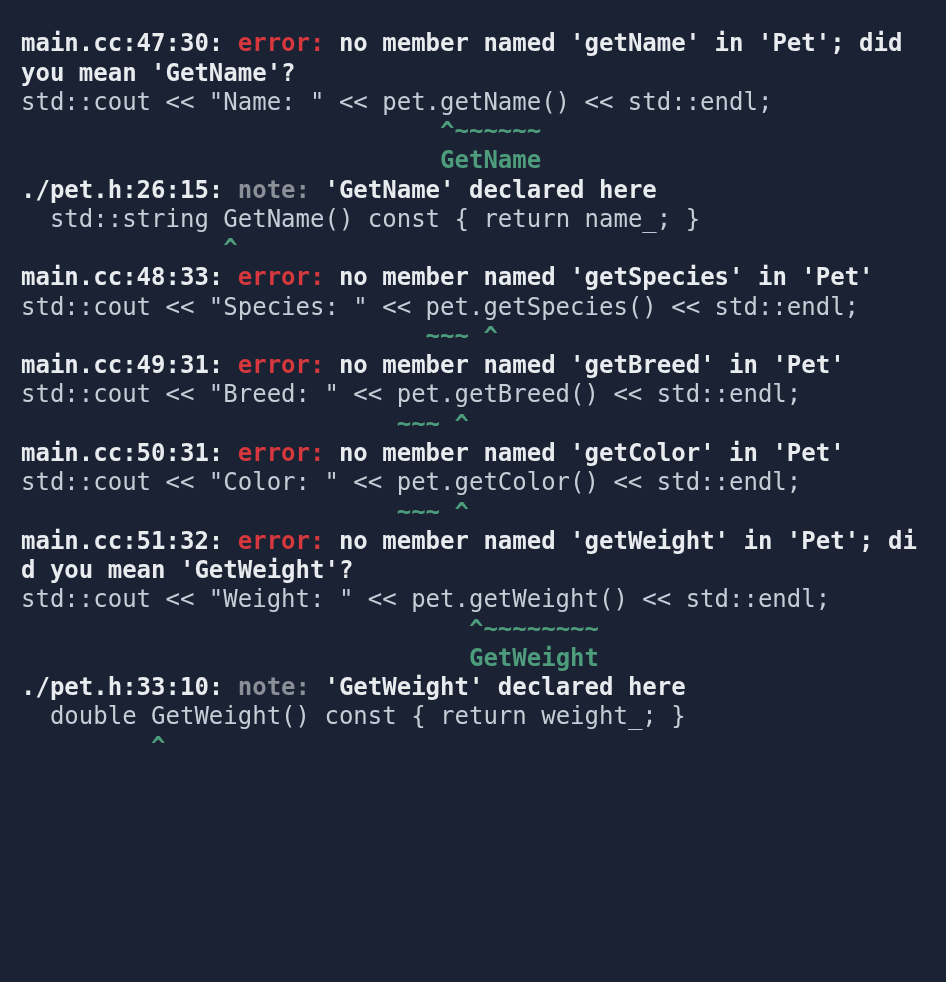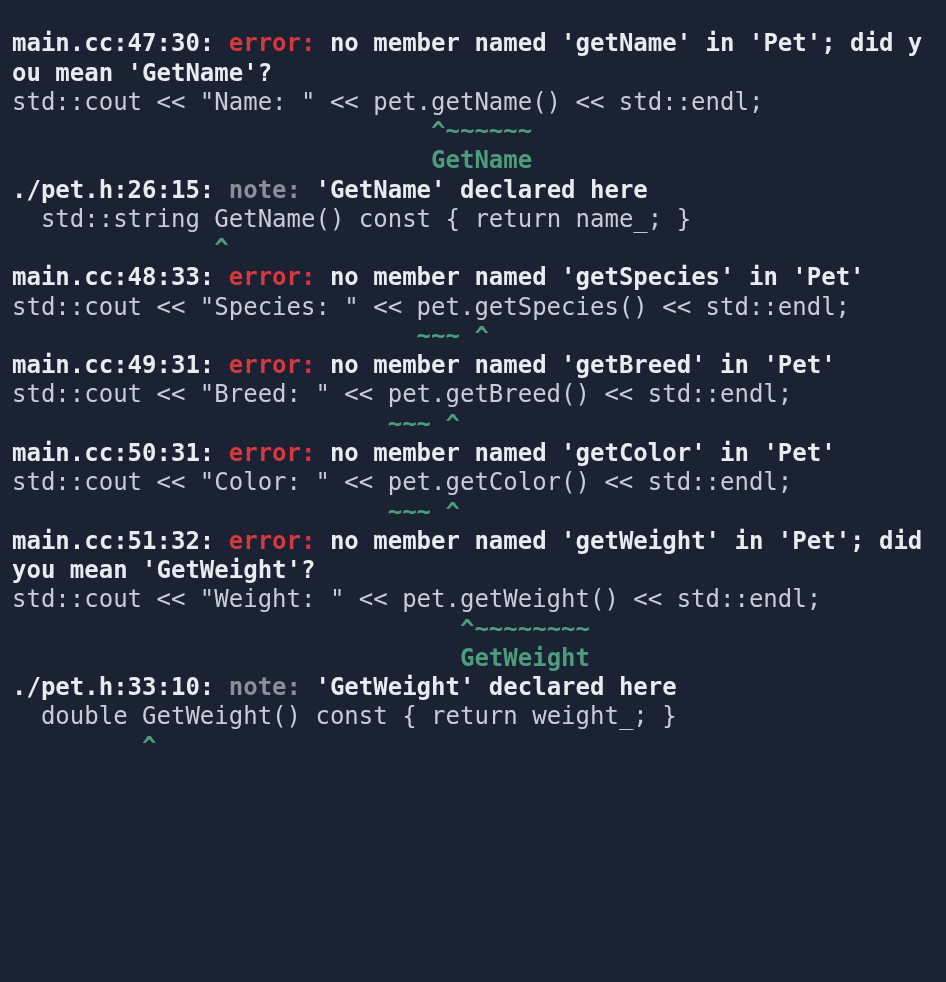--- a/index.html
+++ b/index.html
@@ -9,21 +9,21 @@
     height: 982px;
     background: #1b2234;
     font-family: "Menlo", "Consolas", "DejaVu Sans Mono", monospace;
     font-size: 24px;
     line-height: 1.22;
     color: #d9dde3;
     font-weight: 600;
     overflow: hidden;
   }
   .terminal {
-    padding: 0 12px;
+    padding: 0 21px;
     white-space: pre-wrap;
     word-break: break-all;
   }
   .bold  { font-weight: 700; color: #e9ecef; }
   .red   { color: #d6383e; font-weight: 700; }
   .green { color: #4d9d7c; font-weight: 700; }
   .gray  { color: #8a8f98; font-weight: 700; }
   .norm  { color: #c6cdd6; font-weight: 500; }
 </style>
 </head>

